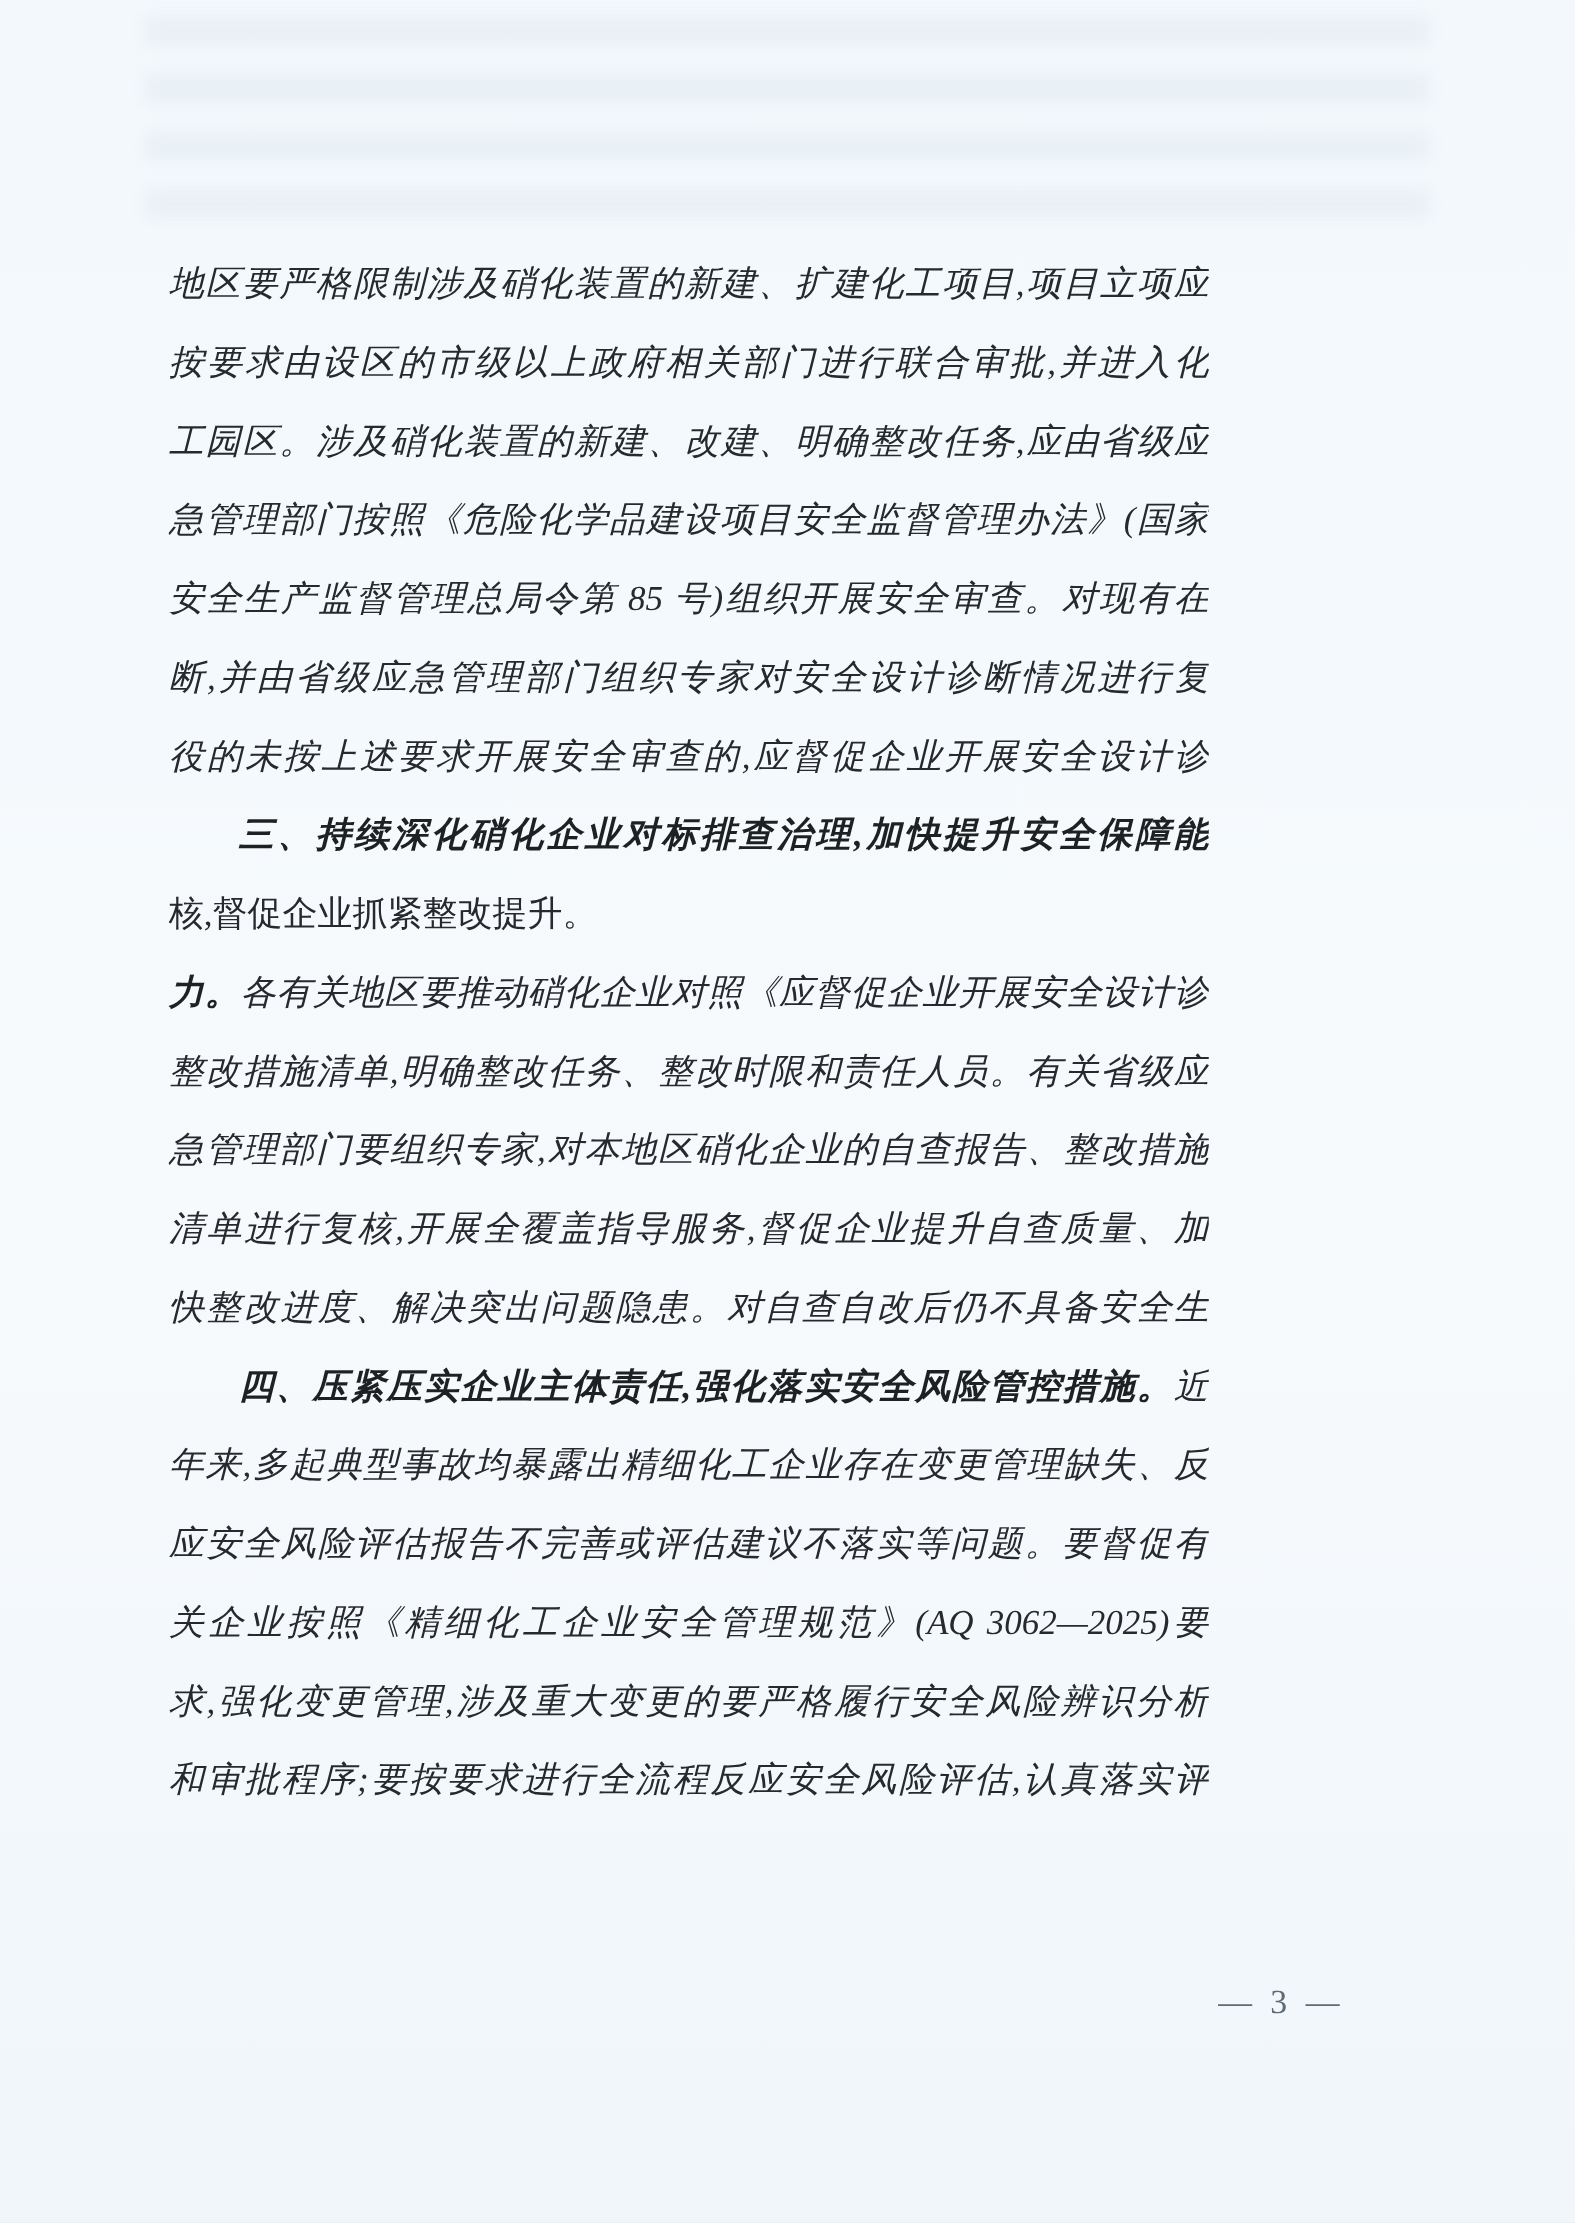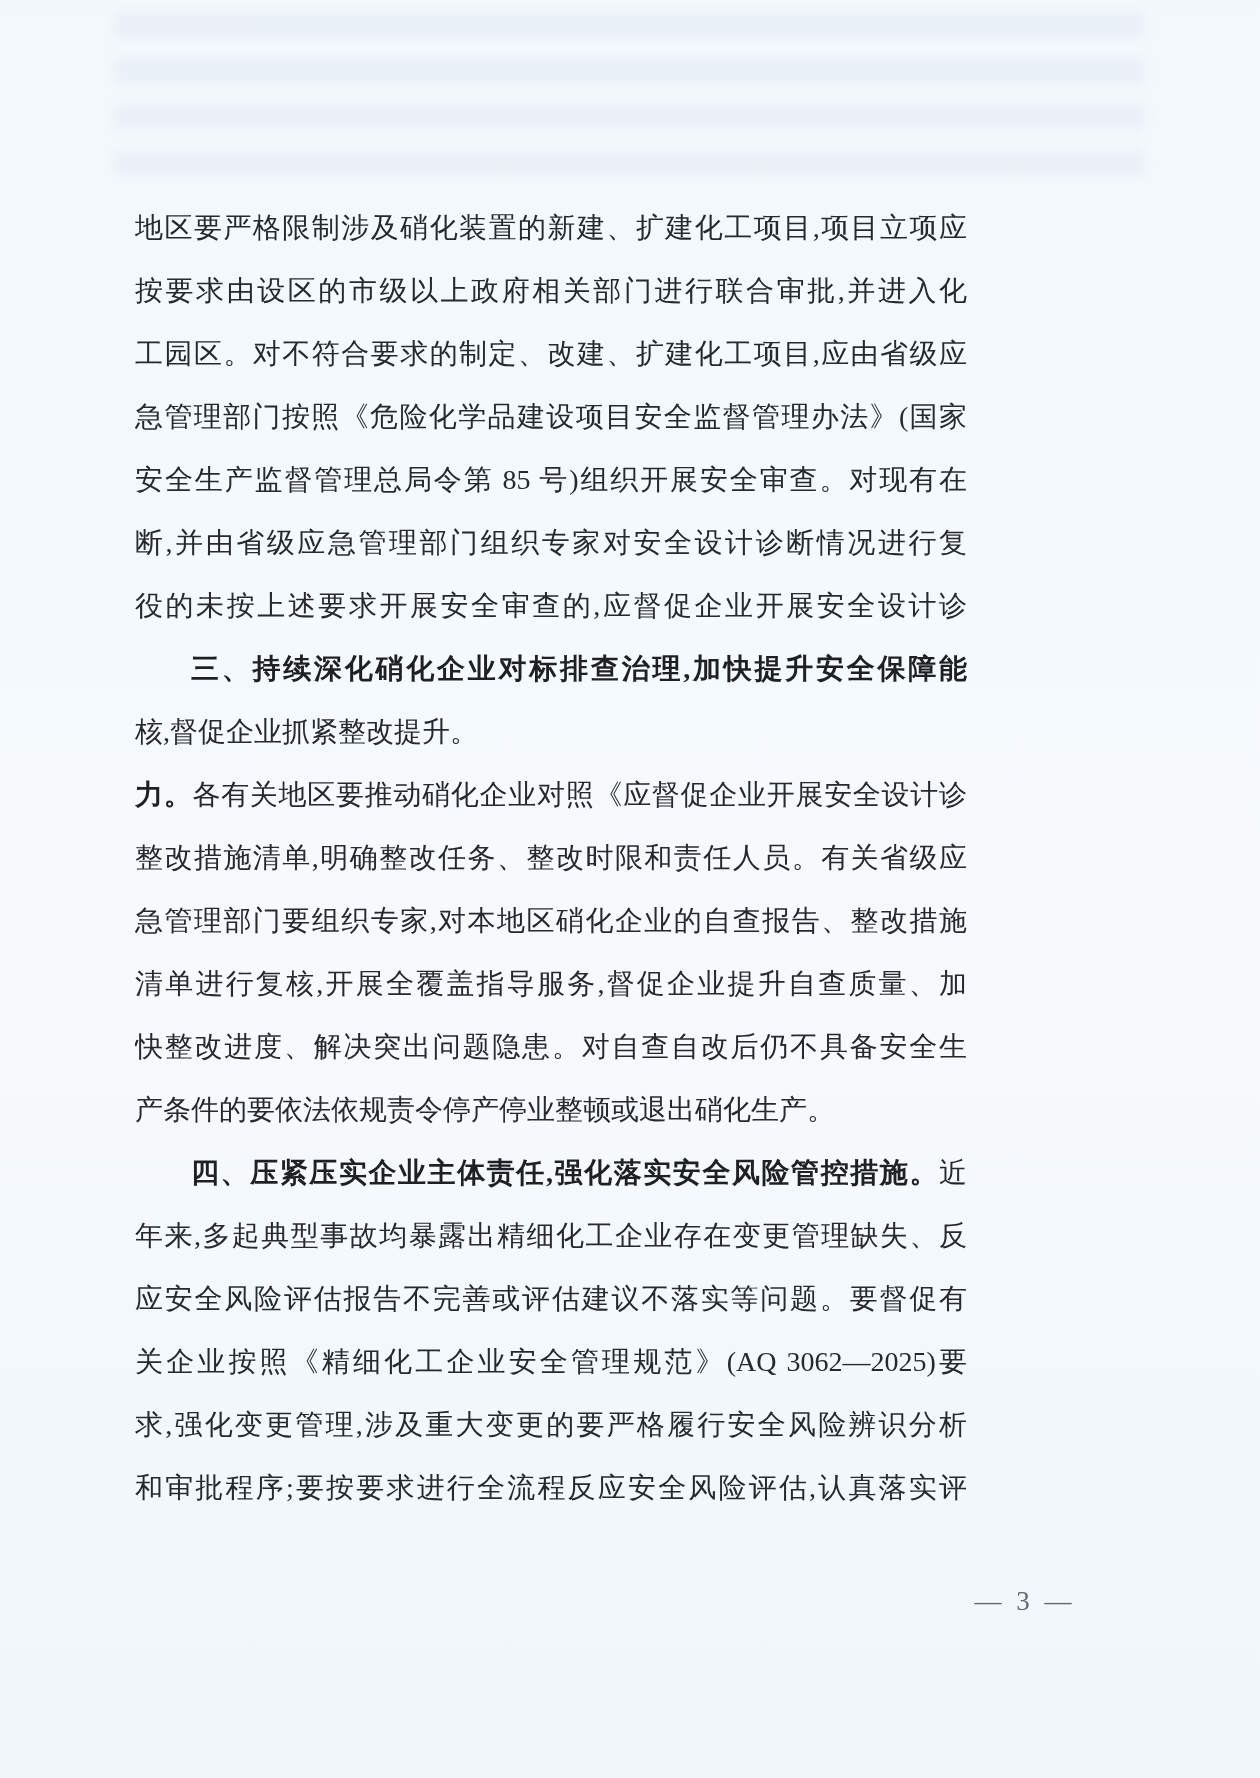--- a/index.html
+++ b/index.html
@@ -29,52 +29,51 @@
     font-size:28px;
     color:#262a2e;
   }
   .line{
     height:63px;line-height:63px;
     text-align:justify;
     text-justify:inter-character;
     text-align-last:left;
     overflow:hidden;
   }
-  .line.fill{ text-align-last:justify; }
+  .line.fill{ text-align-last:justify;font-style:italic; }
   .line.indent{ text-indent:56px; }
   .seg-bold{ font-weight:bold; color:#1d2124; }
   .page-number{
     position:absolute;left:940px;top:1586px;width:170px;
     font-size:27px;color:#5f6b74;
     text-align:center;
     letter-spacing:4px;
     white-space:nowrap;
   }
 </style>
 </head>
 <body>
 
 <div class="page">
   <div class="ghost-area"></div>
   <div class="doc-body" id="doc-body">
       <div class="line fill"><span>地区要严格限制涉及硝化装置的新建、扩建化工项目,项目立项应</span></div>
       <div class="line fill"><span>按要求由设区的市级以上政府相关部门进行联合审批,并进入化</span></div>
-      <div class="line fill"><span>工园区。对不符合要求的制定、改建、扩建化工项目,应由省级应</span></div>
+      <div class="line fill"><span>工园区。涉及硝化装置的新建、改建、明确整改任务,应由省级应</span></div>
       <div class="line fill"><span>急管理部门按照《危险化学品建设项目安全监督管理办法》(国家</span></div>
       <div class="line fill"><span>安全生产监督管理总局令第 85 号)组织开展安全审查。对现有在</span></div>
       <div class="line fill"><span>断,并由省级应急管理部门组织专家对安全设计诊断情况进行复</span></div>
       <div class="line fill"><span>役的未按上述要求开展安全审查的,应督促企业开展安全设计诊</span></div>
       <div class="line fill indent"><span class="seg-bold">三、持续深化硝化企业对标排查治理,加快提升安全保障能</span></div>
       <div class="line"><span>核,督促企业抓紧整改提升。</span></div>
       <div class="line fill"><span class="seg-bold">力。</span><span>各有关地区要推动硝化企业对照《应督促企业开展安全设计诊</span></div>
       <div class="line fill"><span>整改措施清单,明确整改任务、整改时限和责任人员。有关省级应</span></div>
       <div class="line fill"><span>急管理部门要组织专家,对本地区硝化企业的自查报告、整改措施</span></div>
       <div class="line fill"><span>清单进行复核,开展全覆盖指导服务,督促企业提升自查质量、加</span></div>
       <div class="line fill"><span>快整改进度、解决突出问题隐患。对自查自改后仍不具备安全生</span></div>
-      <div class="line"><span>产条件的要依法依规责令停产停业整顿或退出硝化生产。</span></div>
       <div class="line fill indent"><span class="seg-bold">四、压紧压实企业主体责任,强化落实安全风险管控措施。</span><span>近</span></div>
       <div class="line fill"><span>年来,多起典型事故均暴露出精细化工企业存在变更管理缺失、反</span></div>
       <div class="line fill"><span>应安全风险评估报告不完善或评估建议不落实等问题。要督促有</span></div>
       <div class="line fill"><span>关企业按照《精细化工企业安全管理规范》(AQ 3062—2025)要</span></div>
       <div class="line fill"><span>求,强化变更管理,涉及重大变更的要严格履行安全风险辨识分析</span></div>
       <div class="line fill"><span>和审批程序;要按要求进行全流程反应安全风险评估,认真落实评</span></div>
     </div>
   <div class="page-number">— 3 —</div>
 </div>
 

